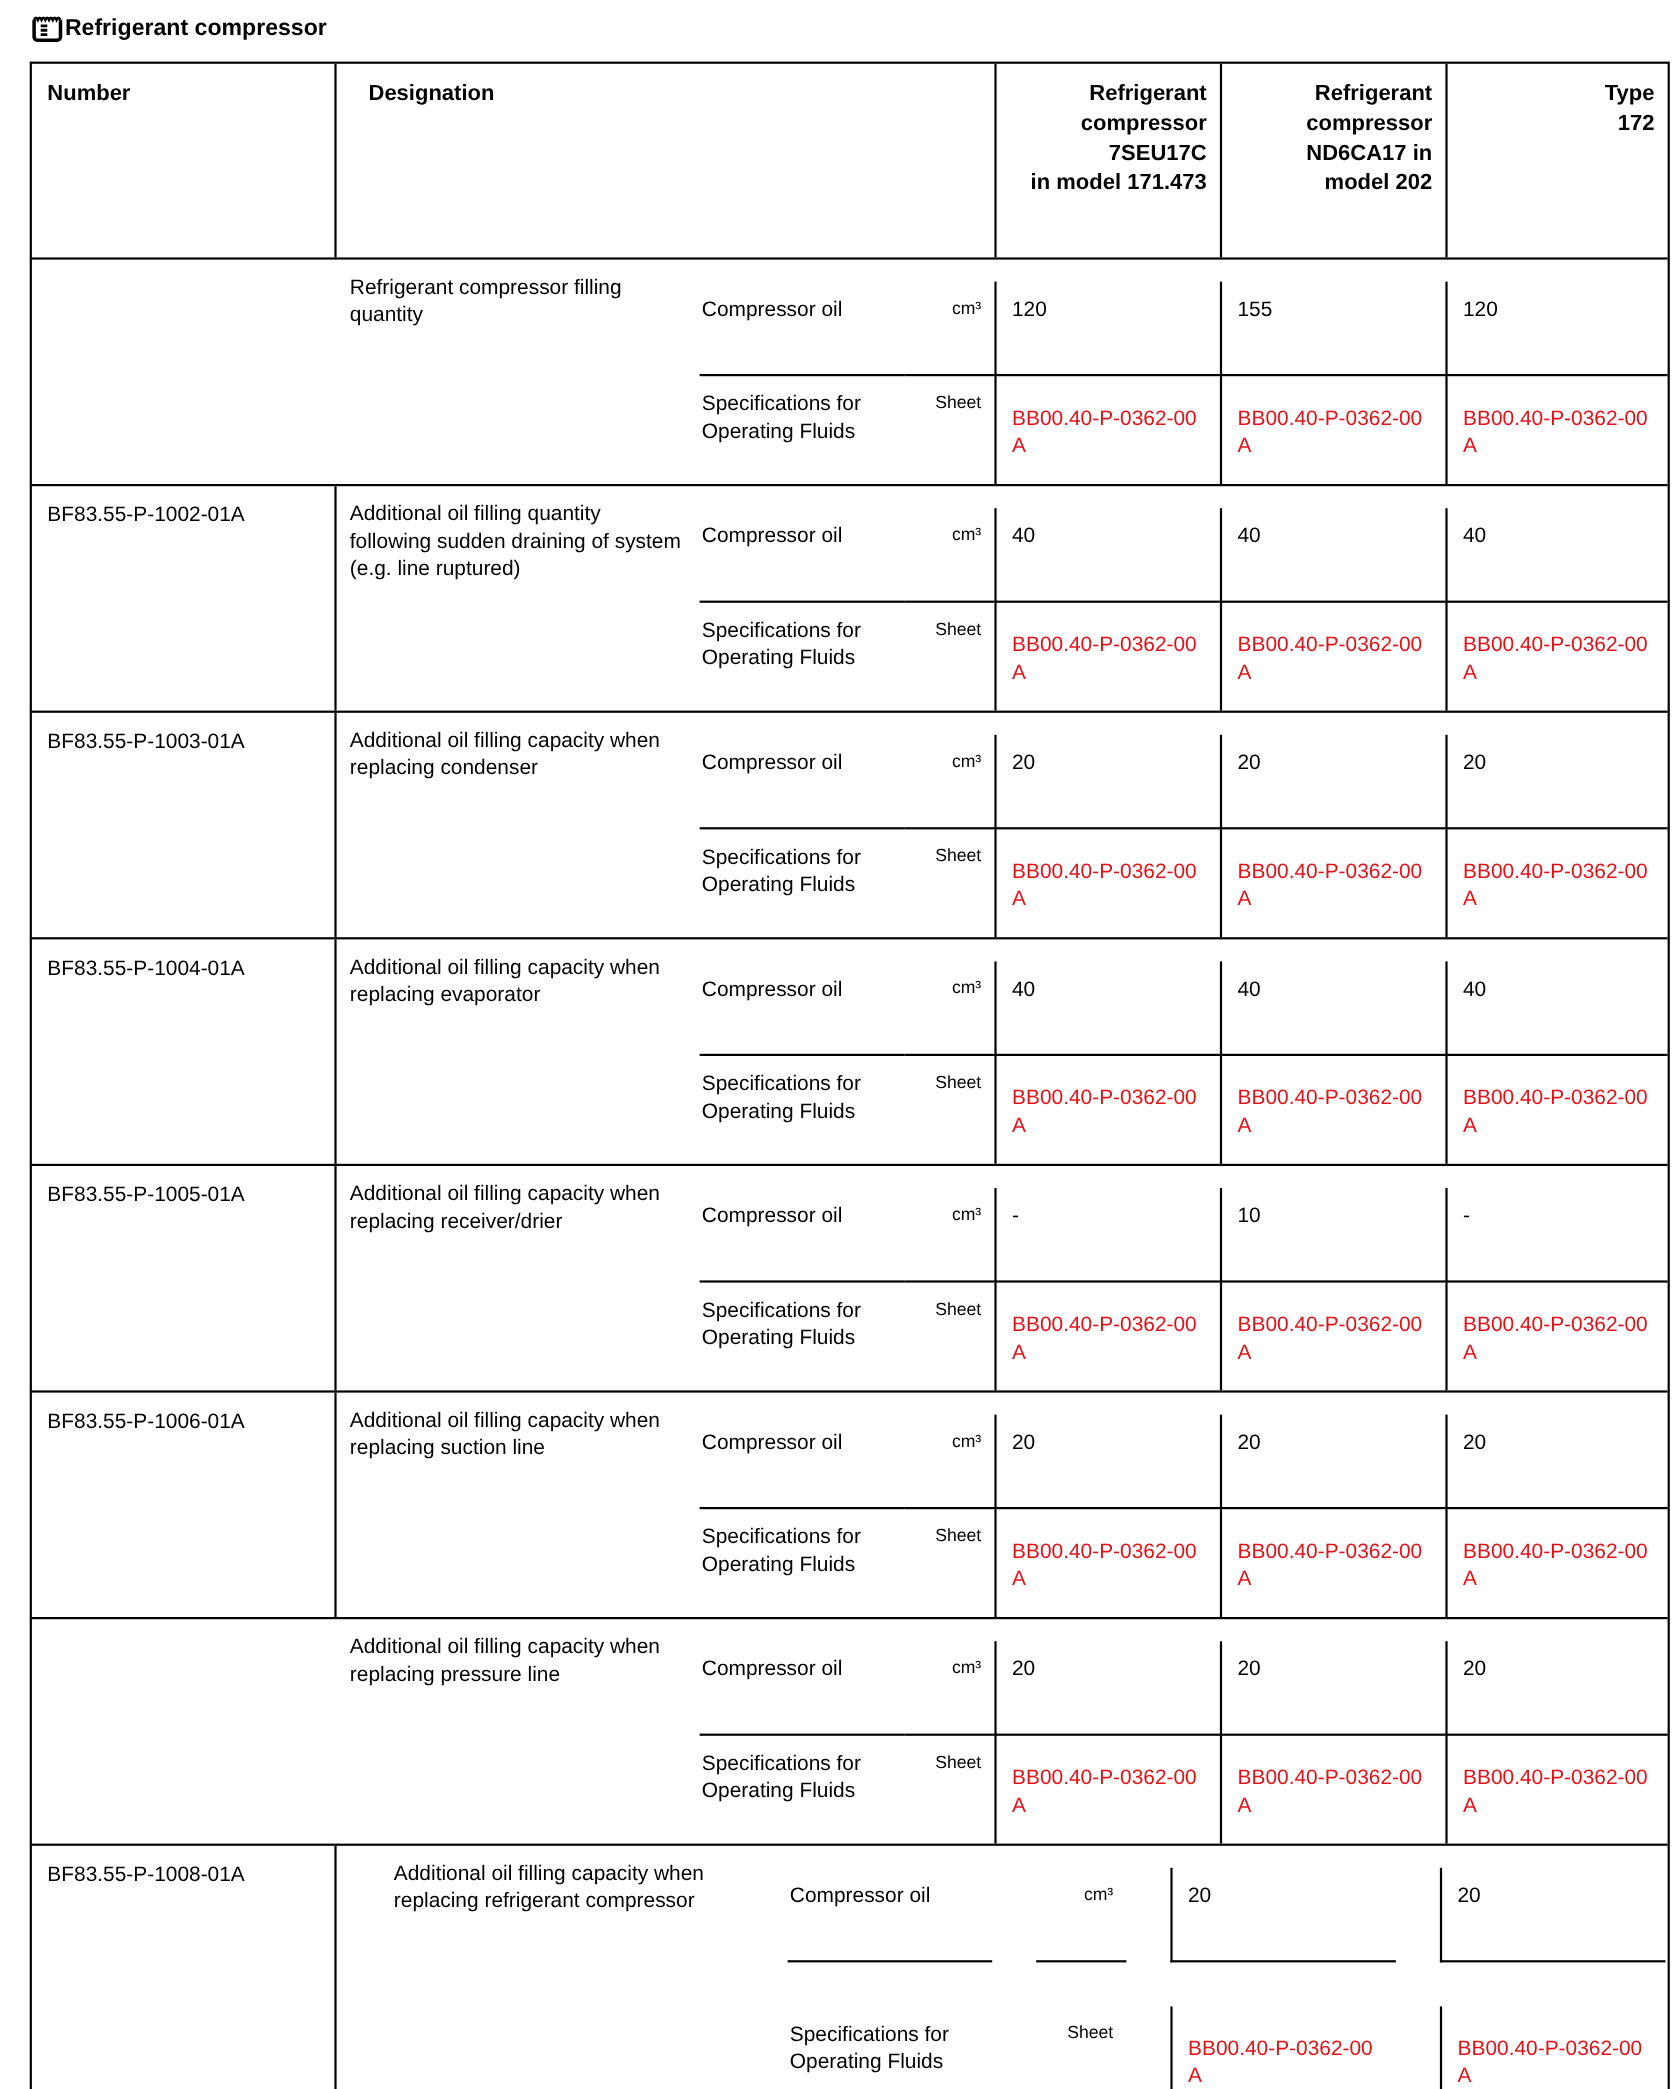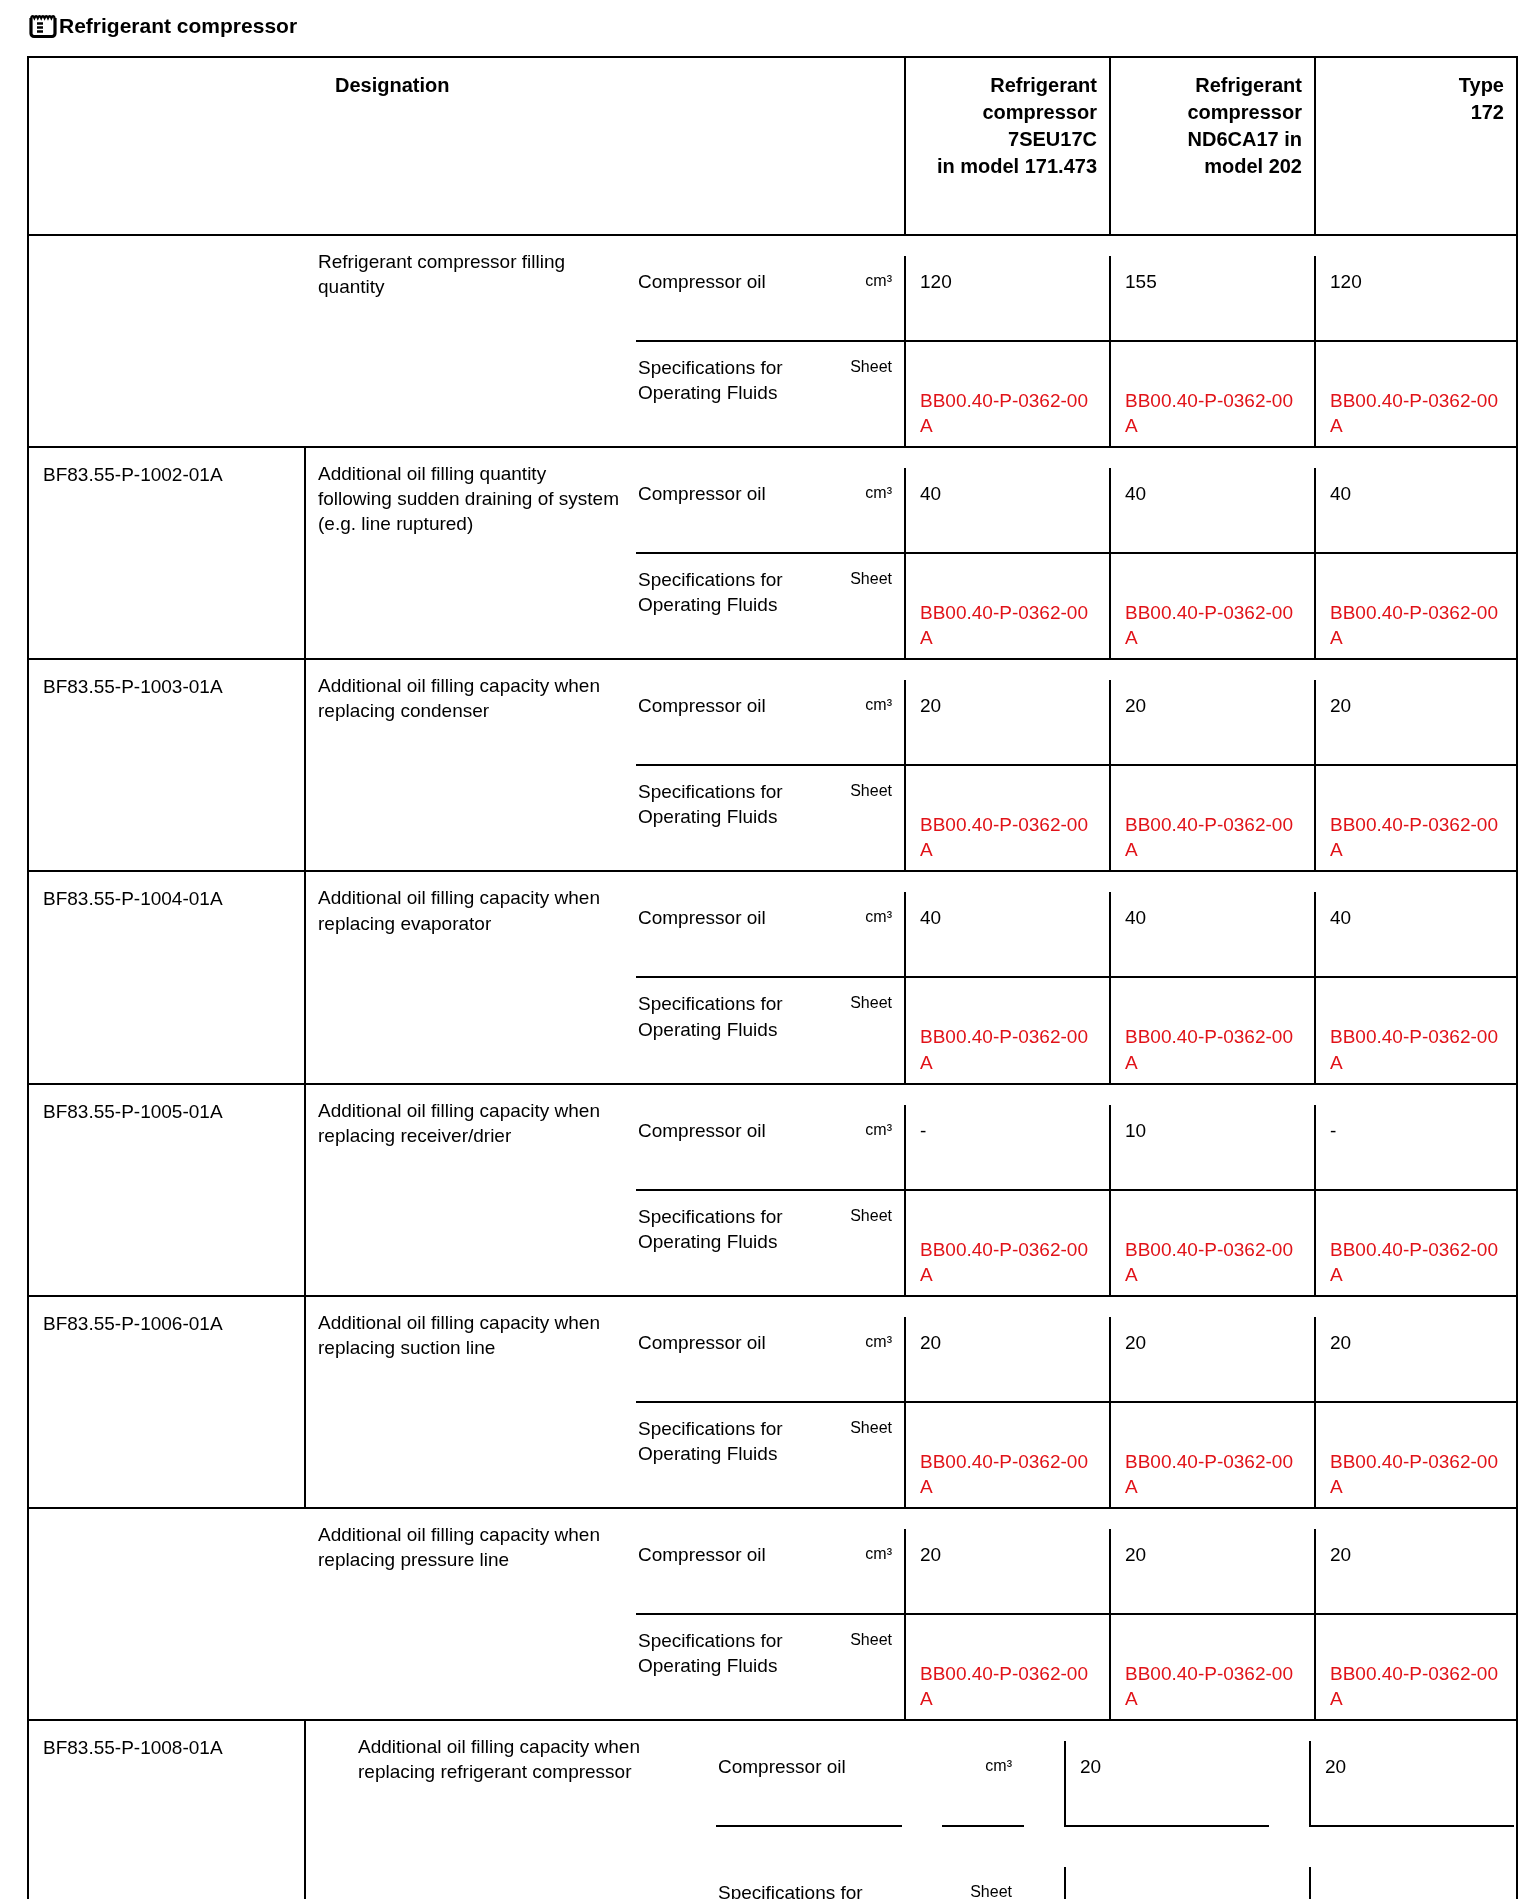--- a/index.html
+++ b/index.html
@@ -34,21 +34,21 @@
   .num{ grid-area:1 / 1 / 3 / 2; border-right:2px solid var(--line);
         padding:14px 10px 10px 14px; }
   .desig{ grid-area:1 / 2 / 3 / 3; padding:13px 14px 10px 12px; }
   .prop{ padding:13px 4px 8px 2px; }
   .p1{ grid-area:1 / 3 / 2 / 4; } .p2{ grid-area:2 / 3 / 3 / 4; }
   .unit{ text-align:right; font-size:16px; padding:14px 12px 8px 0; }
   .u1{ grid-area:1 / 4 / 2 / 5; } .u2{ grid-area:2 / 4 / 3 / 5; }
   .val{ border-left:2px solid var(--line); padding:13px 10px 8px 14px; }
   .s1.v1{ grid-area:1 / 5 / 2 / 6; } .s1.v2{ grid-area:1 / 6 / 2 / 7; } .s1.v3{ grid-area:1 / 7 / 2 / 8; }
   .s2.v1{ grid-area:2 / 5 / 3 / 6; } .s2.v2{ grid-area:2 / 6 / 3 / 7; } .s2.v3{ grid-area:2 / 7 / 3 / 8; }
-  .s2.val{ padding-top:46px; }
+  .s2.val{ padding-top:26px; }
   .p1,.u1,.s1{ border-bottom:2px solid var(--line);margin-top:20px; }
   .link{ color:var(--link-red); cursor:pointer; }
 </style>
 </head>
 <body>
 
 <div class="page">
 
   <div class="title-row">
     <span class="icon">
@@ -56,20 +56,21 @@
         <path d="M4 8 v15.5 a3 3 0 0 0 3 3 h18 a3 3 0 0 0 3 -3 V8" stroke-width="3.2"></path>
         <path d="M4 8 q1.7 -3.4 3.4 0 q1.7 -3.4 3.4 0 q1.7 -3.4 3.4 0 q1.7 -3.4 3.4 0 q1.7 -3.4 3.4 0 q1.7 -3.4 3.4 0 q1.7 -3.4 3.4 0" stroke-width="2.4"></path>
         <path d="M10 13.5 h6 M10 17.5 h6 M10 21.5 h6" stroke-width="2.6"></path>
       </svg>
     </span>
     <h1>Refrigerant compressor</h1>
   </div>
 
   <div class="spec-table">
     <div class="hrow">
+      <div class="hc c1">Number</div>
       <div class="hc c2span">Designation</div>
       <div class="hc c5 bl pre">Refrigerant
 compressor 7SEU17C
 in model 171.473</div>
       <div class="hc c6 bl pre">Refrigerant
 compressor ND6CA17 in model 202</div>
       <div class="hc c7 bl pre">Type
 172</div>
     </div>
     <div id="rows">

